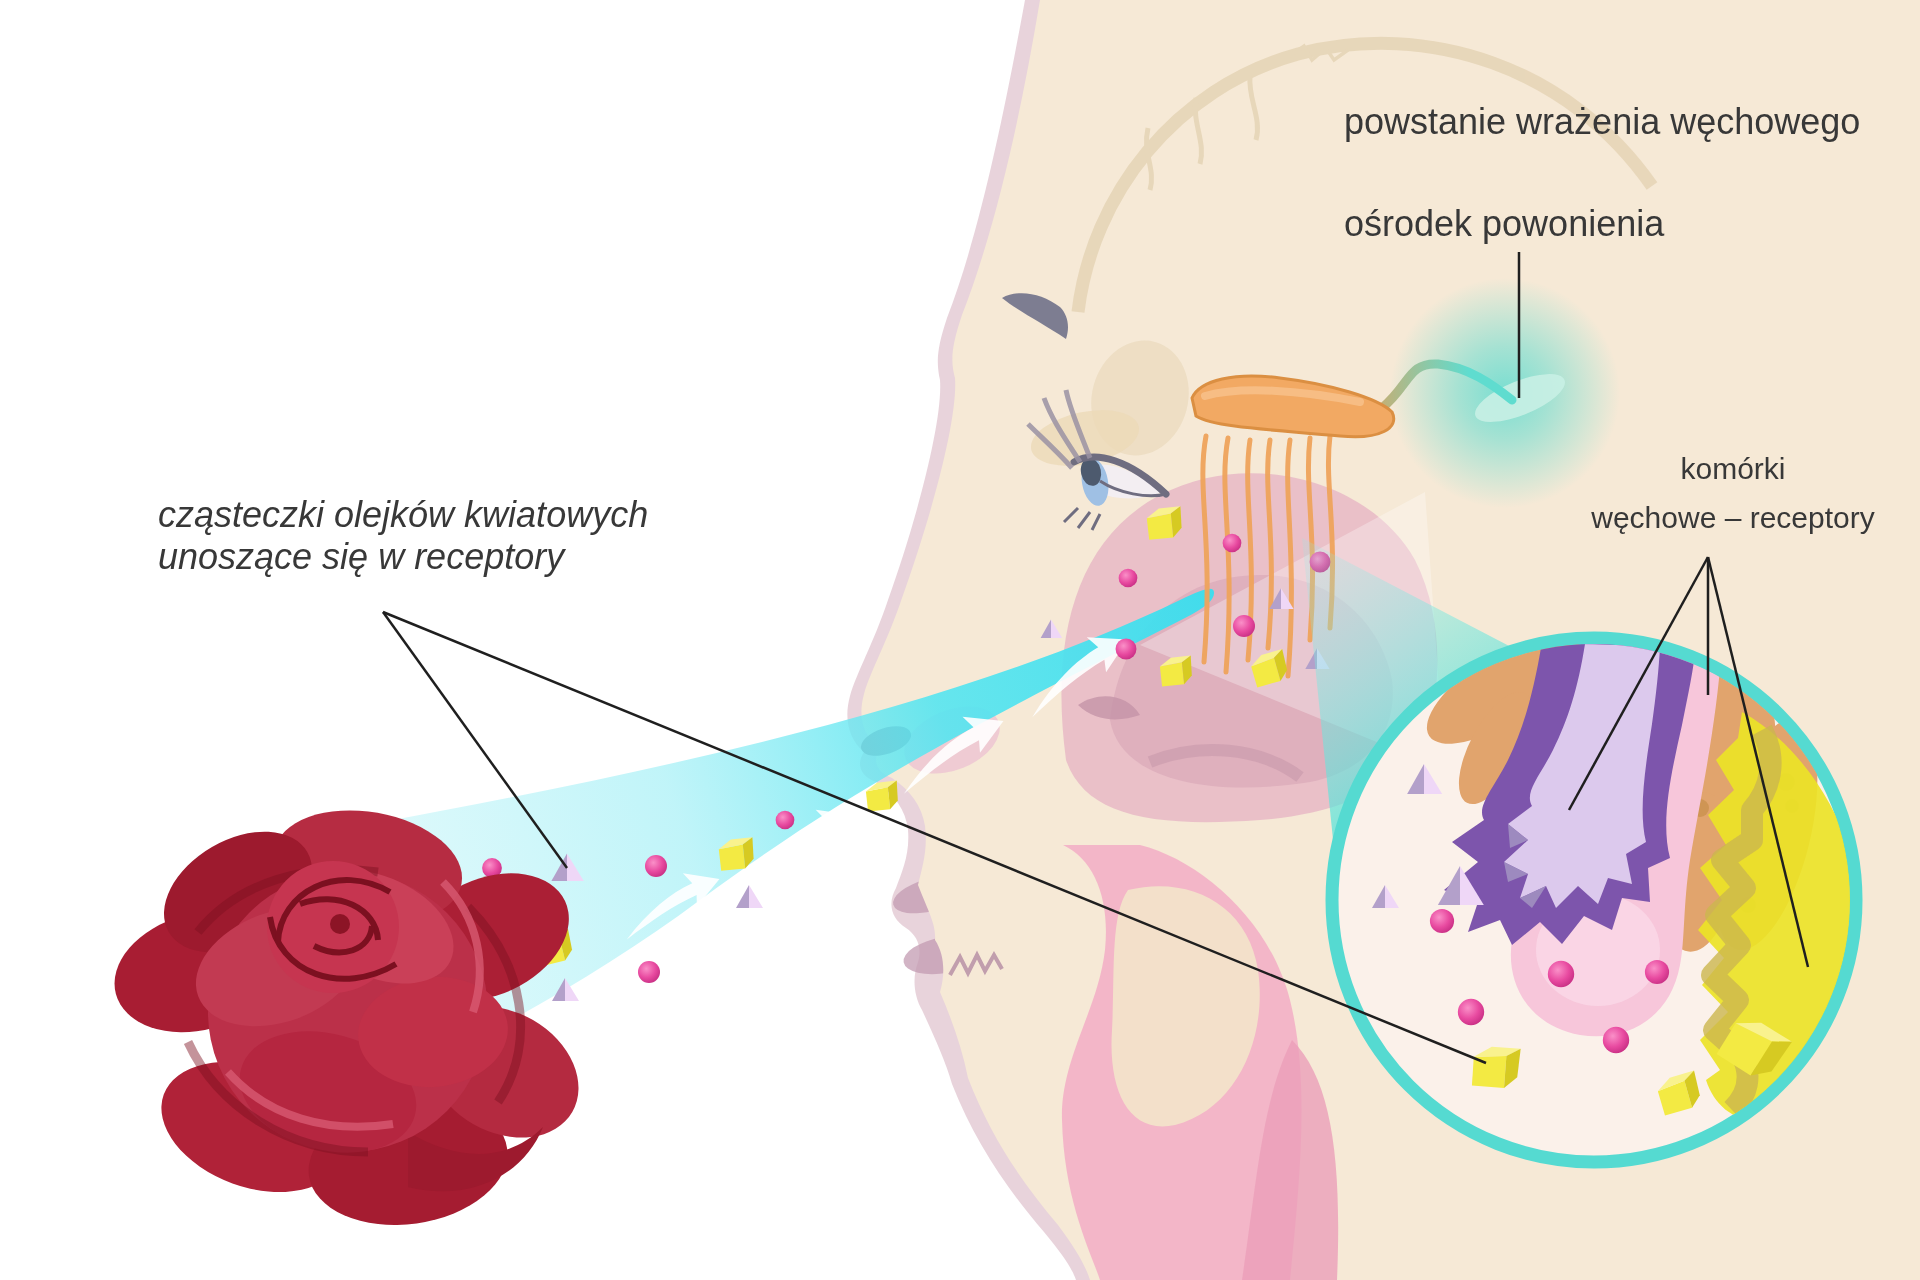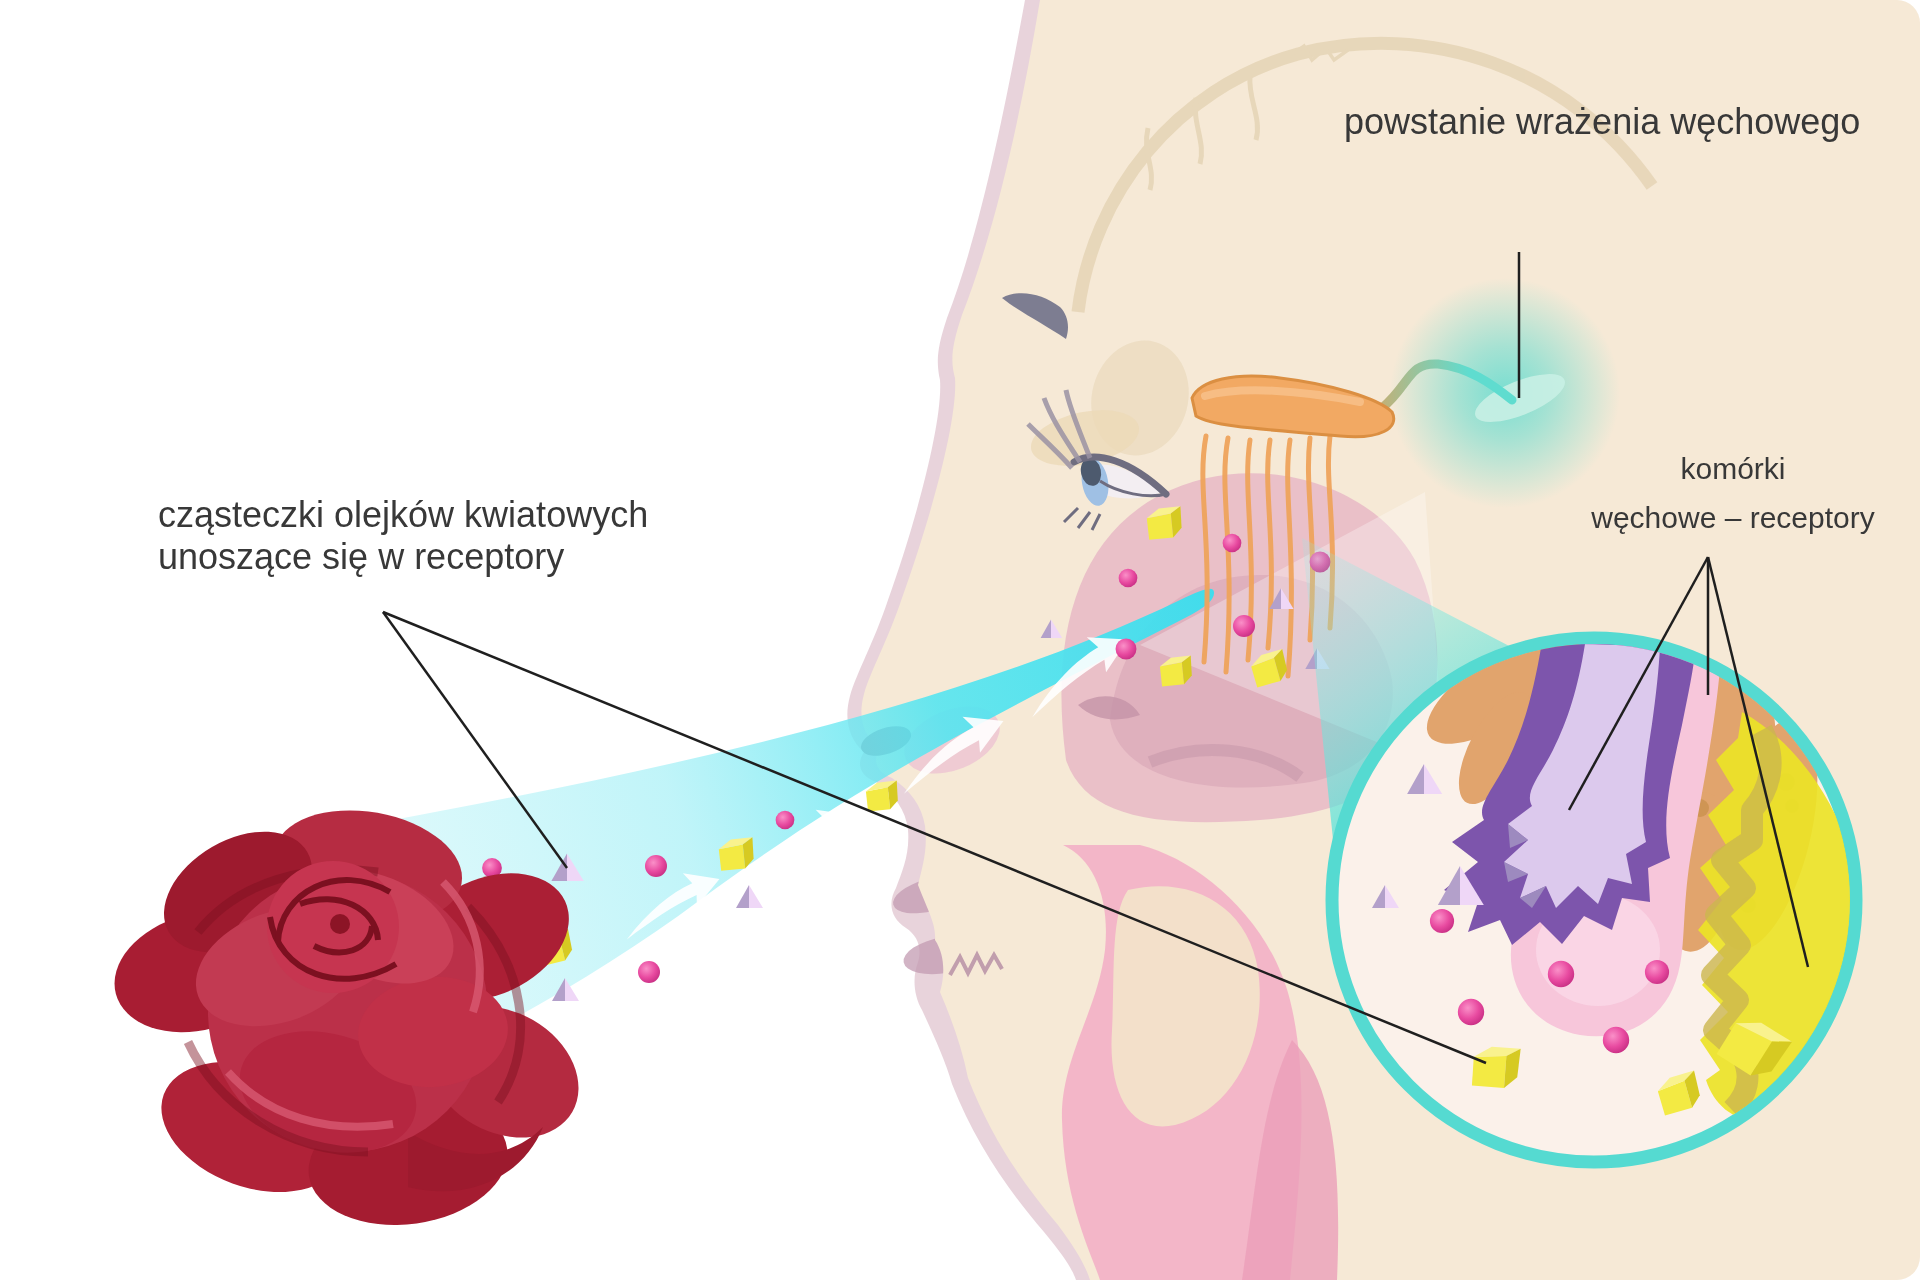--- a/index.html
+++ b/index.html
@@ -1,17 +1,17 @@
 <!DOCTYPE html>
 <html><head>
 <meta charset="utf-8">
 <style>
   html,body{margin:0;padding:0;background:#ffffff;}
   #stage{position:relative;width:1920px;height:1280px;overflow:hidden;background:#ffffff;
-         font-family:"Liberation Sans", sans-serif;border-radius:23px;}
+         font-family:"Liberation Sans", sans-serif;}
   #art{position:absolute;left:0;top:0;}
   .lbl{position:absolute;color:#383838;font-size:36px;line-height:44px;white-space:nowrap;}
   .lbl-receptors{text-align:center;font-size:30px;line-height:49px;}
 </style>
 </head>
 <body>
 
 <div id="stage">
 
 <svg id="art" width="1920" height="1280" viewBox="0 0 1920 1280">
@@ -299,22 +299,25 @@
     <path d="M 1519,252 L 1519,398"></path>
     <path d="M 1708,557 L 1569,810"></path>
     <path d="M 1708,557 L 1708,695"></path>
     <path d="M 1708,557 L 1808,967"></path>
   </g>
 </svg>
 
 <div class="lbl" style="left:1344px;top:100px;">
   <span>powstanie wrażenia węchowego</span>
 </div>
+<div class="lbl" style="left:1344px;top:202px;">
+  <span>ośrodek powonienia</span>
+</div>
 <div class="lbl lbl-receptors" style="left:1568px;top:444px;width:330px;">
   <div>komórki</div>
   <div>węchowe – receptory</div>
 </div>
-<div class="lbl" style="left:158px;top:494px;line-height:42px;">
+<div class="lbl" style="left:158px;top:494px;line-height:42px;font-style:italic;">
   <div>cząsteczki olejków kwiatowych</div>
   <div>unoszące się w receptory</div>
 </div>
 
 </div>
 
 </body></html>

